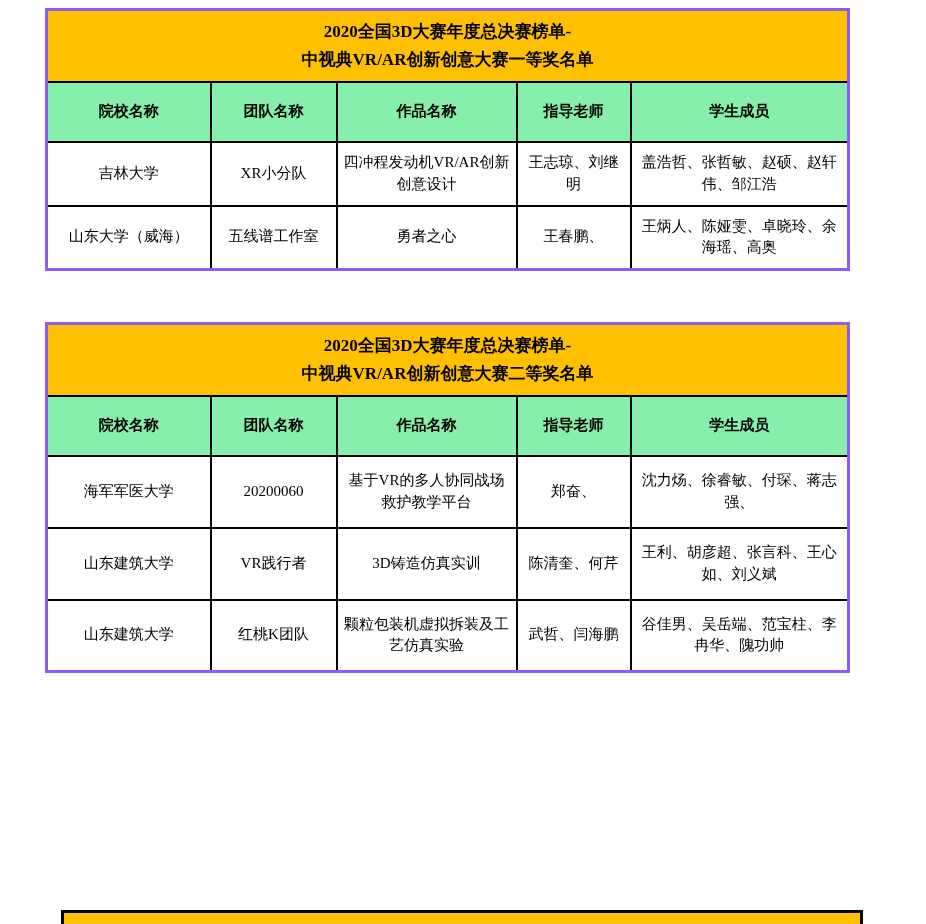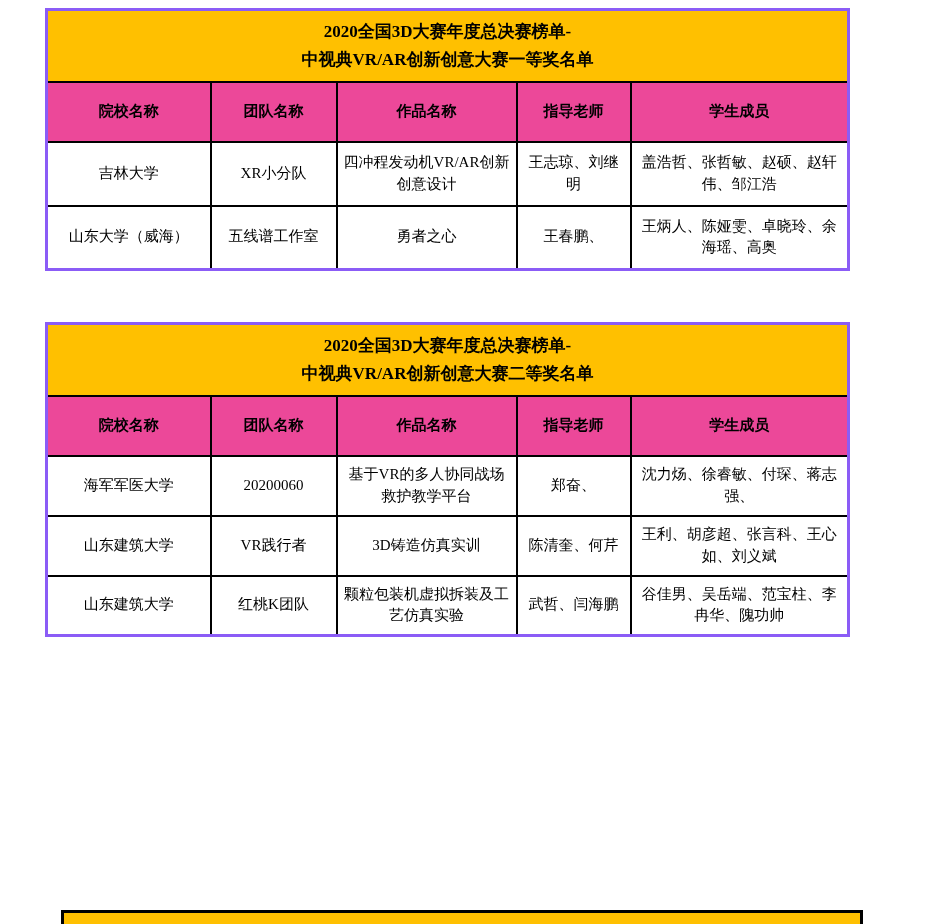--- a/index.html
+++ b/index.html
@@ -42,26 +42,26 @@
   }
   .title-row { height: 72px; }
   .title-cell {
     background: #FFC000;
     font-weight: bold;
     font-size: 17px;
     line-height: 1.65;
   }
   .head-row { height: 60px; }
   .head-cell {
-    background: #ec4899;
+    background: #86efac;
     font-weight: bold;
     font-size: 15px;
   }
   .data-row { height: 64px; }
-  .t2 .data-row { height: 60px; }
+  .t2 .data-row { height: 72px; }
   td.cell {
     background: #ffffff;
     font-size: 15px;
     line-height: 1.45;
   }
   .partial-table {
     position: absolute;
     left: 61px;
     top: 910px;
     width: 802px;

